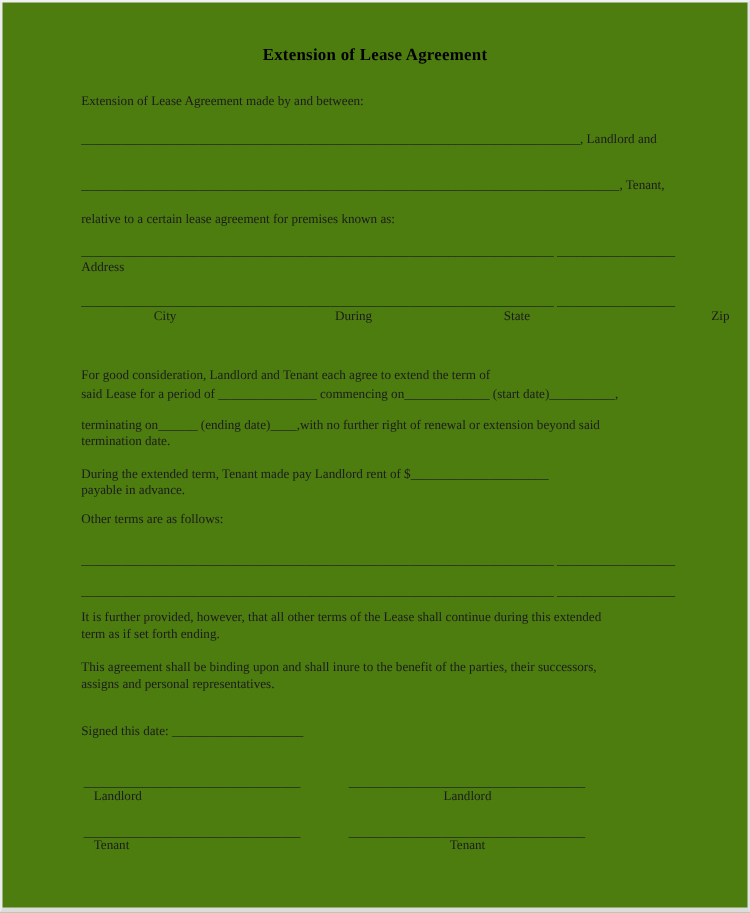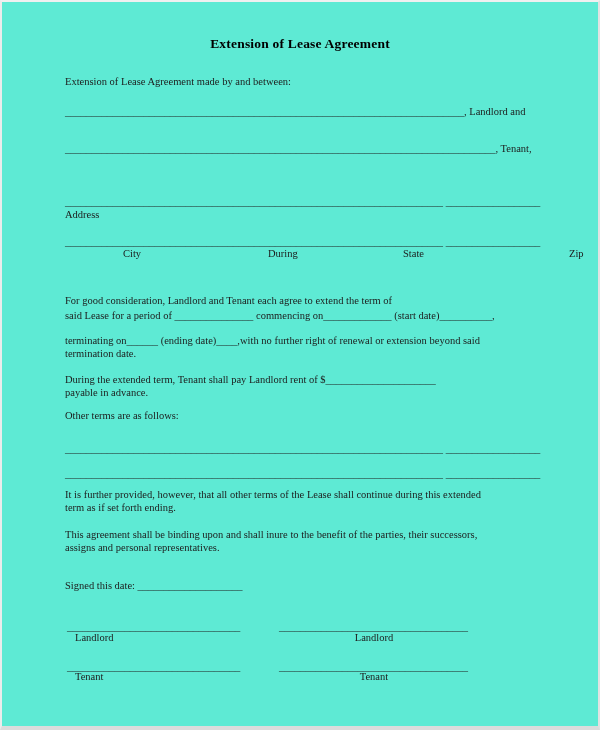--- a/index.html
+++ b/index.html
@@ -1,20 +1,20 @@
 <!DOCTYPE html>
 <html><head>
 <meta charset="utf-8">
 <style>
   html,body { margin:0; padding:0; background:#ffffff; }
   .page {
     position:relative;
     width:600px; height:730px;
     box-sizing:border-box;
-    background:#5eead4;
+    background:#4d7c0f;
     border-top:2px solid #f0f0f0;
     border-left:2px solid #ececec;
     border-right:2px solid #e2e2e2;
     border-bottom:4px solid #dcdcdc;
     font-family:"Liberation Serif", serif;
     color:#1c1c1c;
     overflow:hidden;
   }
   .title {
     position:absolute; top:34px; left:0; width:100%;
@@ -39,40 +39,41 @@
 </head>
 <body>
 
 <div class="page">
 
   <div class="title">Extension of Lease Agreement</div>
 
   <div class="line" style="top:73px">Extension of Lease Agreement made by and between:</div>
   <div class="line" style="top:103px">____________________________________________________________________________, Landlord and</div>
   <div class="line" style="top:140px">__________________________________________________________________________________, Tenant,</div>
+  <div class="line" style="top:167px">relative to a certain lease agreement for premises known as:</div>
 
   <div class="line" style="top:193px">________________________________________________________________________ __________________</div>
   <div class="line" style="top:206px">Address</div>
 
   <div class="line" style="top:233px">________________________________________________________________________ __________________</div>
   <div class="labels-row" style="top:245px">
     <span class="pos-label" style="left:70px">City</span>
     <span class="pos-label" style="left:215px">During</span>
     <span class="pos-label" style="left:350px">State</span>
     <span class="pos-label" style="left:516px">Zip</span>
   </div>
 
 
   <div class="line" style="top:292px">For good consideration, Landlord and Tenant each agree to extend the term of</div>
   <div class="line" style="top:307px">said Lease for a period of _______________ commencing on_____________ (start date)__________,</div>
 
   <div class="line" style="top:332px">terminating on______ (ending date)____,with no further right of renewal or extension beyond said</div>
   <div class="line" style="top:345px">termination date.</div>
 
-  <div class="line" style="top:371px">During the extended term, Tenant shall pay Landlord rent of $_____________________</div>
+  <div class="line" style="top:371px">During the extended term, Tenant made pay Landlord rent of $_____________________</div>
   <div class="line" style="top:384px">payable in advance.</div>
 
   <div class="line" style="top:407px">Other terms are as follows:</div>
   <div class="line" style="top:440px">________________________________________________________________________ __________________</div>
   <div class="line" style="top:465px">________________________________________________________________________ __________________</div>
 
   <div class="line" style="top:486px">It is further provided, however, that all other terms of the Lease shall continue during this extended</div>
   <div class="line" style="top:499px">term as if set forth ending.</div>
 
   <div class="line" style="top:526px">This agreement shall be binding upon and shall inure to the benefit of the parties, their successors,</div>

